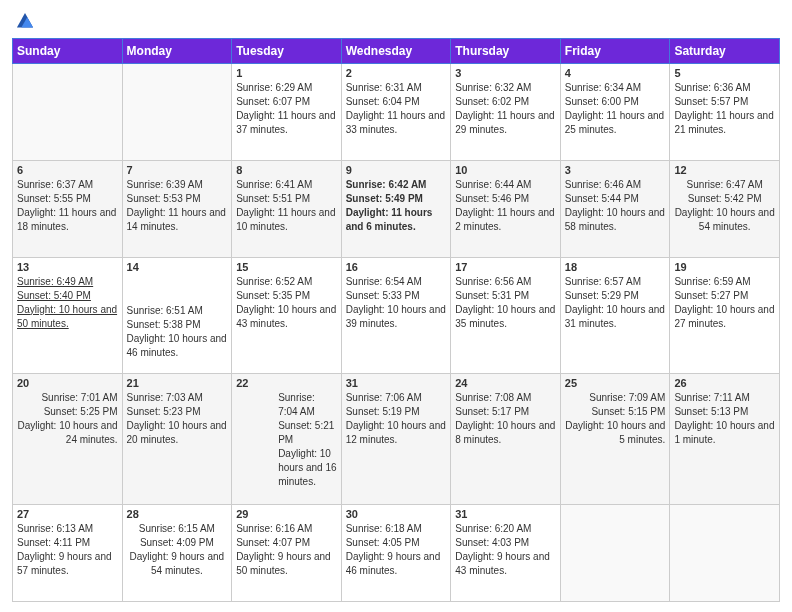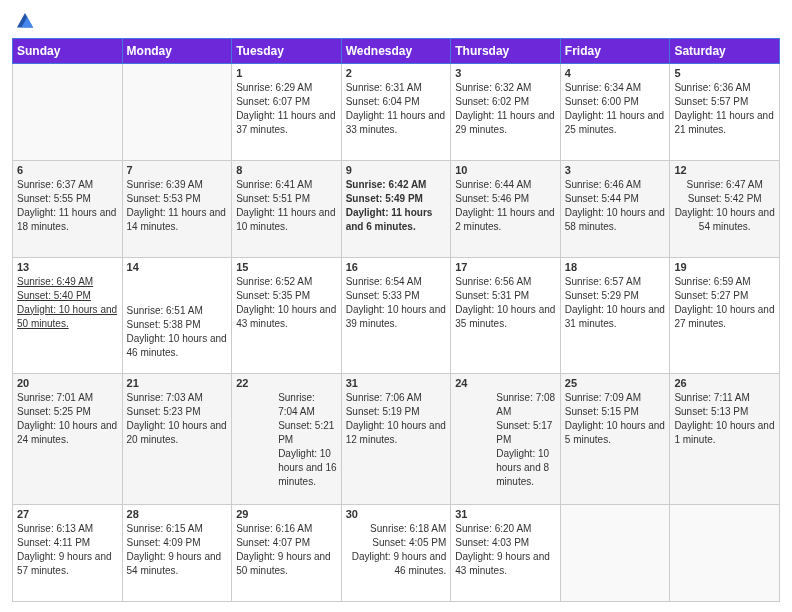--- a/index.html
+++ b/index.html
@@ -250,21 +250,21 @@
           <td>
             <span class="day-num">19</span>
             <div class="day-info" style="white-space: pre-line;">Sunrise: 6:59 AM
 Sunset: 5:27 PM
 Daylight: 10 hours and 27 minutes.</div>
           </td>
         </tr>
         <tr>
           <td>
             <span class="day-num">20</span>
-            <div class="day-info" style="white-space: pre-line;">Sunrise: 7:01 AM
+            <div class="day-info" style="white-space: pre-line; text-align: right;">Sunrise: 7:01 AM
 Sunset: 5:25 PM
 Daylight: 10 hours and 24 minutes.</div>
           </td>
           <td>
             <span class="day-num">21</span>
             <div class="day-info" style="white-space: pre-line;">Sunrise: 7:03 AM
 Sunset: 5:23 PM
 Daylight: 10 hours and 20 minutes.</div>
           </td>
           <td>
@@ -274,59 +274,59 @@
 Daylight: 10 hours and 16 minutes.</div>
           </td>
           <td>
             <span class="day-num">31</span>
             <div class="day-info" style="white-space: pre-line;">Sunrise: 7:06 AM
 Sunset: 5:19 PM
 Daylight: 10 hours and 12 minutes.</div>
           </td>
           <td>
             <span class="day-num">24</span>
-            <div class="day-info" style="white-space: pre-line; margin-left: 41px;">Sunrise: 7:08 AM
+            <div class="day-info" style="white-space: pre-line;">Sunrise: 7:08 AM
 Sunset: 5:17 PM
 Daylight: 10 hours and 8 minutes.</div>
           </td>
           <td>
             <span class="day-num">25</span>
-            <div class="day-info" style="white-space: pre-line;">Sunrise: 7:09 AM
+            <div class="day-info" style="white-space: pre-line; text-align: right;">Sunrise: 7:09 AM
 Sunset: 5:15 PM
 Daylight: 10 hours and 5 minutes.</div>
           </td>
           <td>
             <span class="day-num">26</span>
             <div class="day-info" style="white-space: pre-line;">Sunrise: 7:11 AM
 Sunset: 5:13 PM
 Daylight: 10 hours and 1 minute.</div>
           </td>
         </tr>
         <tr>
           <td>
             <span class="day-num">27</span>
             <div class="day-info" style="white-space: pre-line;">Sunrise: 6:13 AM
 Sunset: 4:11 PM
 Daylight: 9 hours and 57 minutes.</div>
           </td>
           <td>
             <span class="day-num">28</span>
-            <div class="day-info" style="white-space: pre-line;">Sunrise: 6:15 AM
+            <div class="day-info" style="white-space: pre-line; text-align: center;">Sunrise: 6:15 AM
 Sunset: 4:09 PM
 Daylight: 9 hours and 54 minutes.</div>
           </td>
           <td>
             <span class="day-num">29</span>
             <div class="day-info" style="white-space: pre-line;">Sunrise: 6:16 AM
 Sunset: 4:07 PM
 Daylight: 9 hours and 50 minutes.</div>
           </td>
           <td>
             <span class="day-num">30</span>
-            <div class="day-info" style="white-space: pre-line; text-align: right;">Sunrise: 6:18 AM
+            <div class="day-info" style="white-space: pre-line;">Sunrise: 6:18 AM
 Sunset: 4:05 PM
 Daylight: 9 hours and 46 minutes.</div>
           </td>
           <td>
             <span class="day-num">31</span>
             <div class="day-info" style="white-space: pre-line;">Sunrise: 6:20 AM
 Sunset: 4:03 PM
 Daylight: 9 hours and 43 minutes.</div>
           </td>
           <td class="empty-cell"></td>

